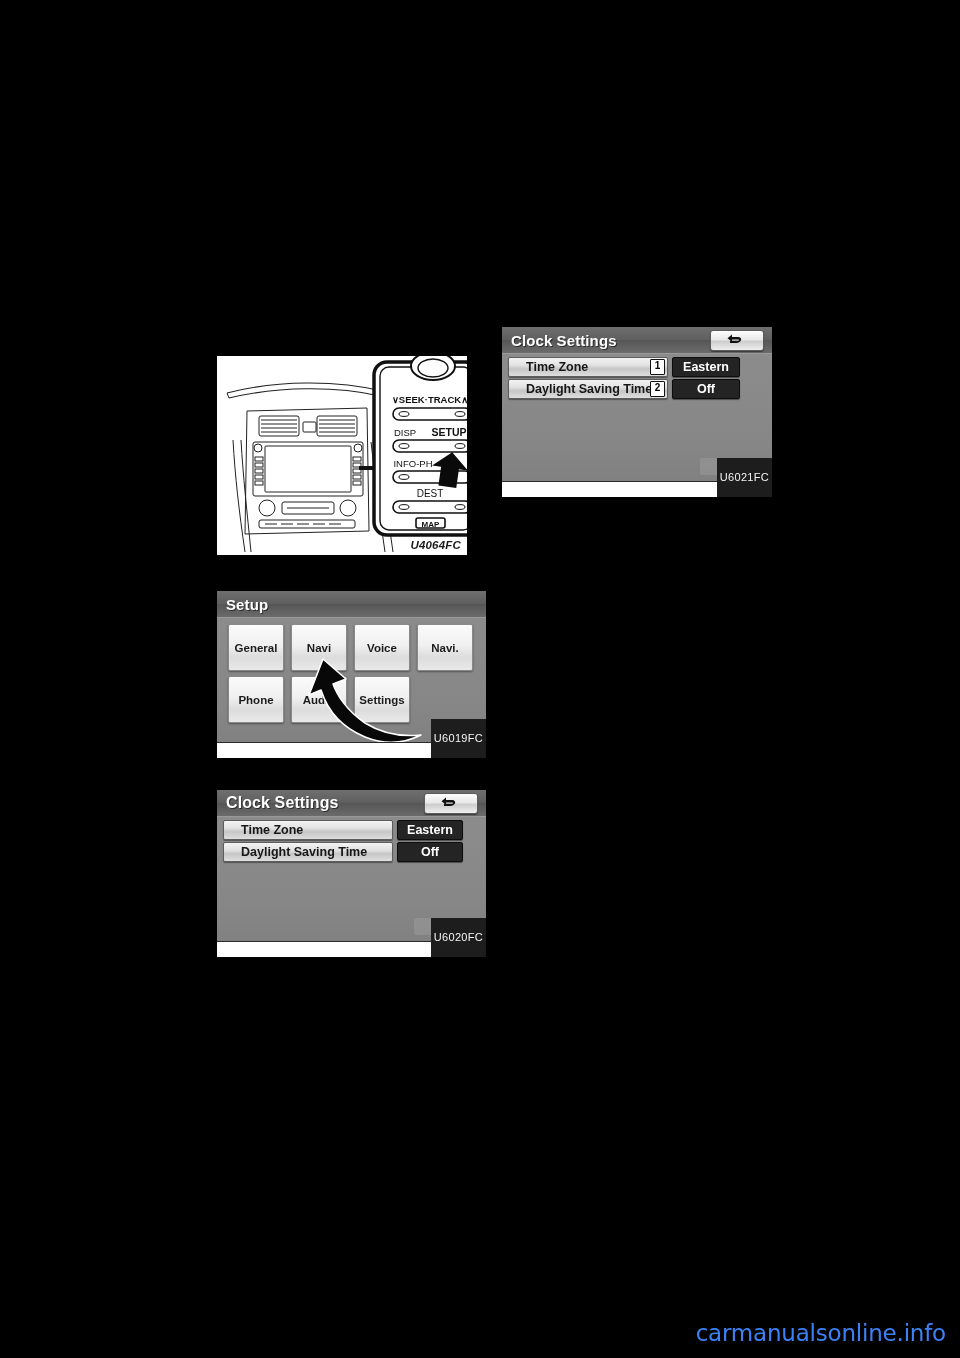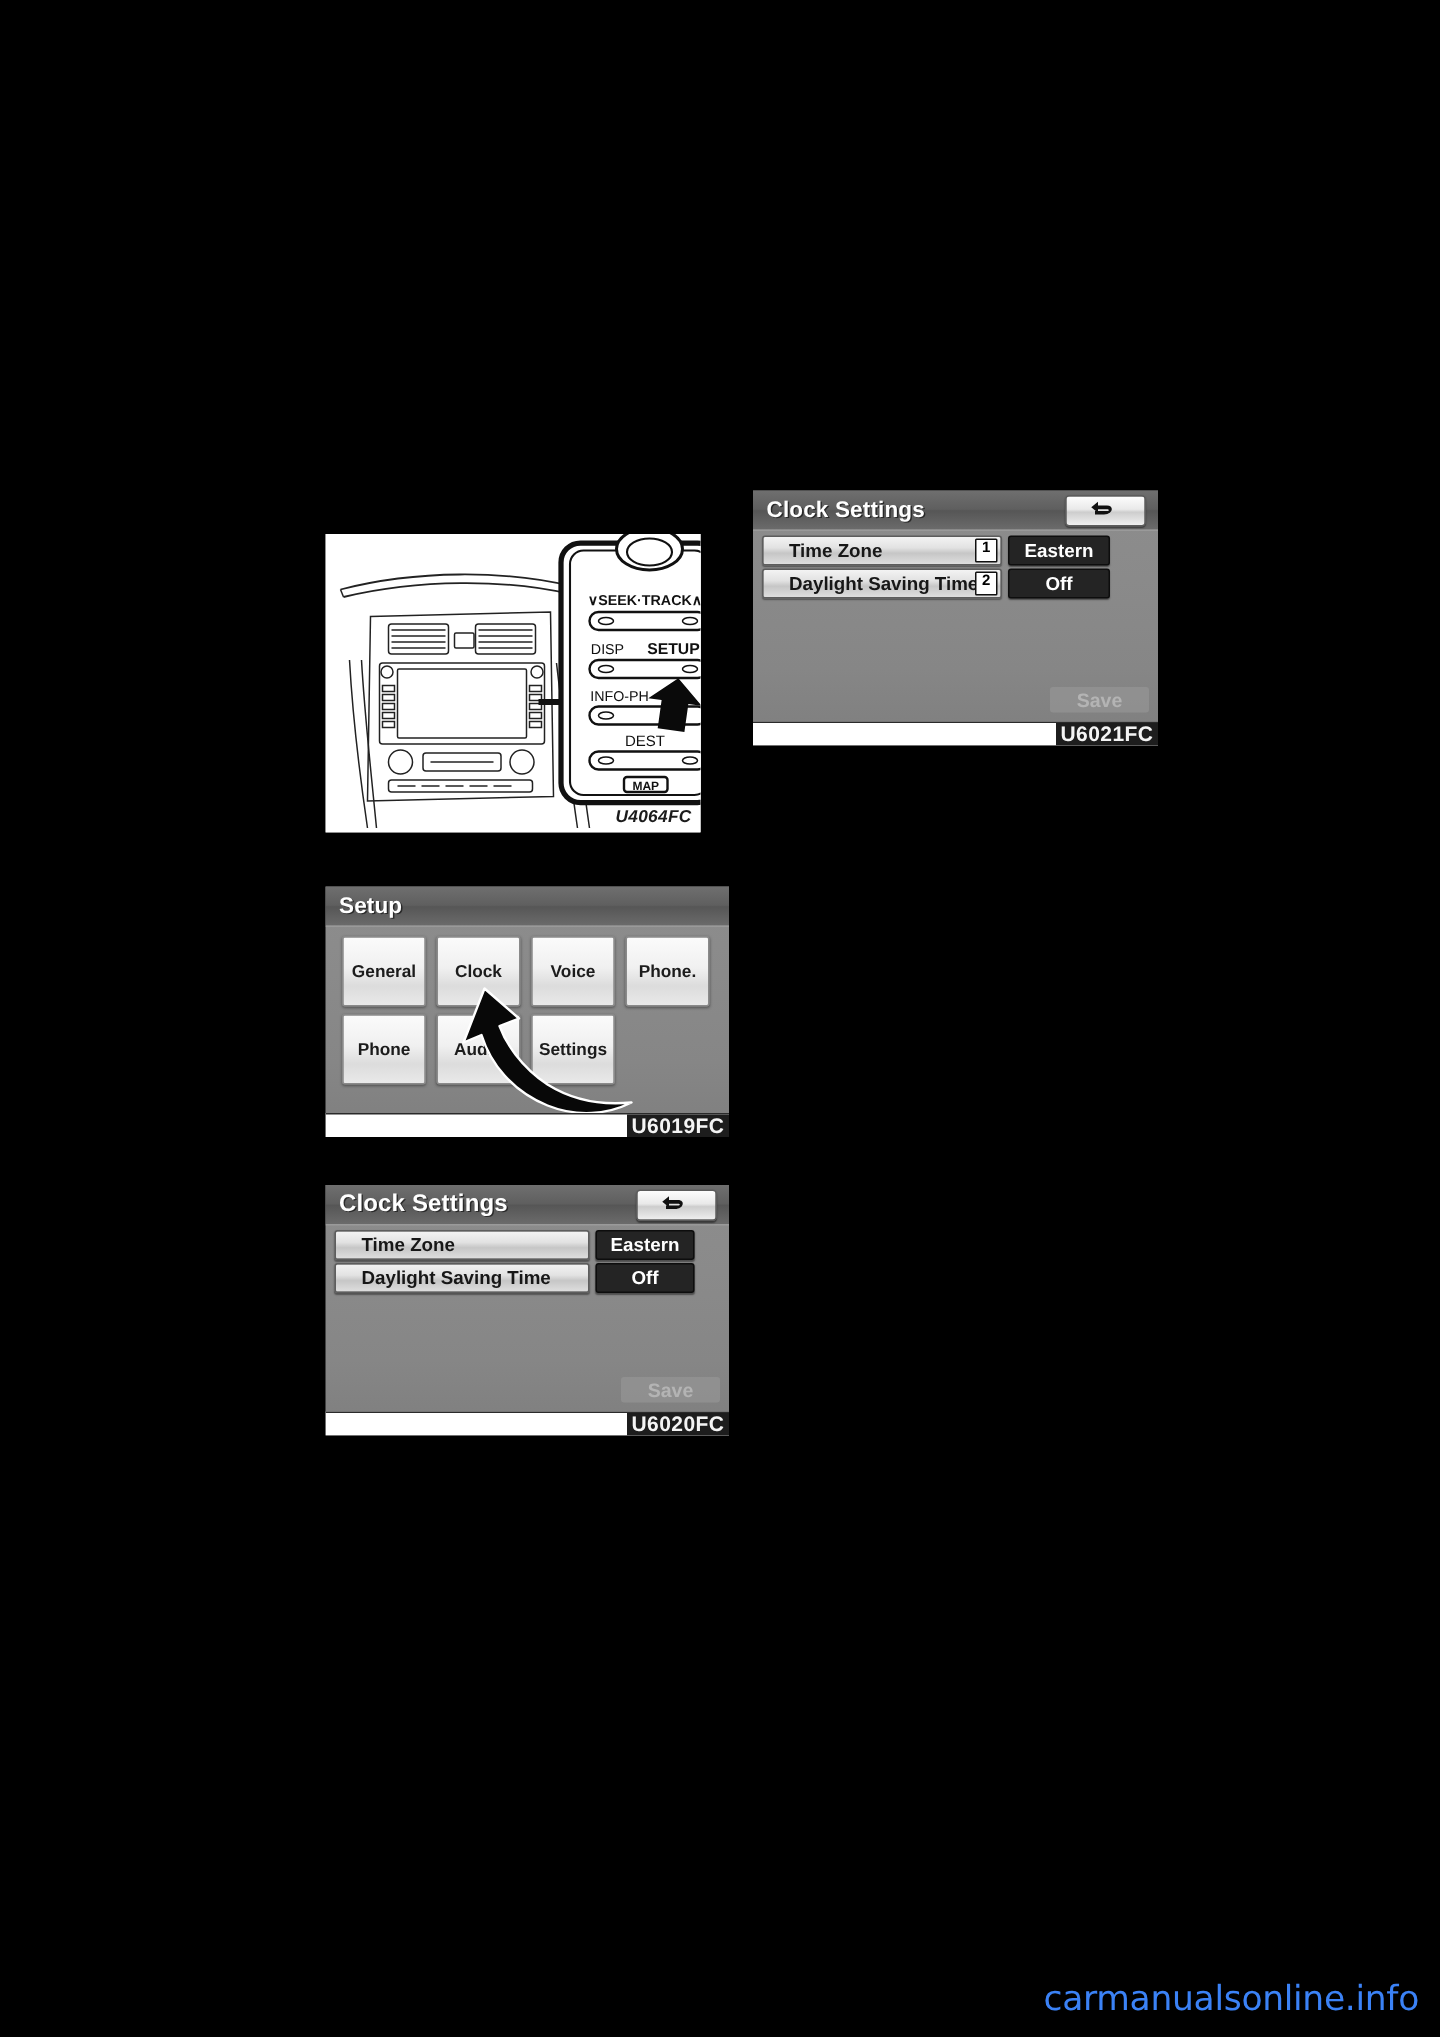--- a/index.html
+++ b/index.html
@@ -95,25 +95,25 @@
     width: 100%;
     height: 15px;
     background: #ffffff;
     border-top: 1px solid #2a2a2a;
   }
   .bottom-code {
     position: absolute;
     right: 0px;
     bottom: 0px;
     height: 15px;
-    padding: 0 3px;
+    padding: 12px 3px;
     background: #1d1d1d;
     color: #f4f4f4;
-    font-size: 14px;
-    font-weight: bold;
+    font-size: 11px;
+    font-weight: normal;
     line-height: 15px;
     letter-spacing: .3px;
     white-space: nowrap;
   }
 
   
   .rows {
     position: absolute;
     left: 6px;
     top: 30px;
@@ -388,23 +388,23 @@
   <div class="bottom-code">U6021FC</div>
 </div>
 
 <div class="nav-screen" id="fig-setup">
   <div class="nav-titlebar">
     <div class="nav-title">Setup</div>
   </div>
 
   <div class="setup-grid">
     <div class="setup-btn">General</div>
-    <div class="setup-btn">Clock</div>
+    <div class="setup-btn">Navi</div>
     <div class="setup-btn">Voice</div>
-    <div class="setup-btn">Phone.</div>
+    <div class="setup-btn">Navi.</div>
     <div class="setup-btn">Phone</div>
     <div class="setup-btn">Audio</div>
     <div class="setup-btn">Settings</div>
   </div>
 
   <svg class="cursor-arrow" style="left:84px; top:60px;" width="130" height="105" viewBox="0 0 130 105">
     <path d="M22 8 L 8 44 L 20 39 C 26 58, 40 76, 64 86 C 84 94, 104 92, 120 84
              C 100 86, 80 82, 64 72 C 46 60, 36 44, 32 33 L 45 28 Z" fill="#080808" stroke="#ffffff" stroke-width="1.6" stroke-linejoin="round"></path>
   </svg>
 

